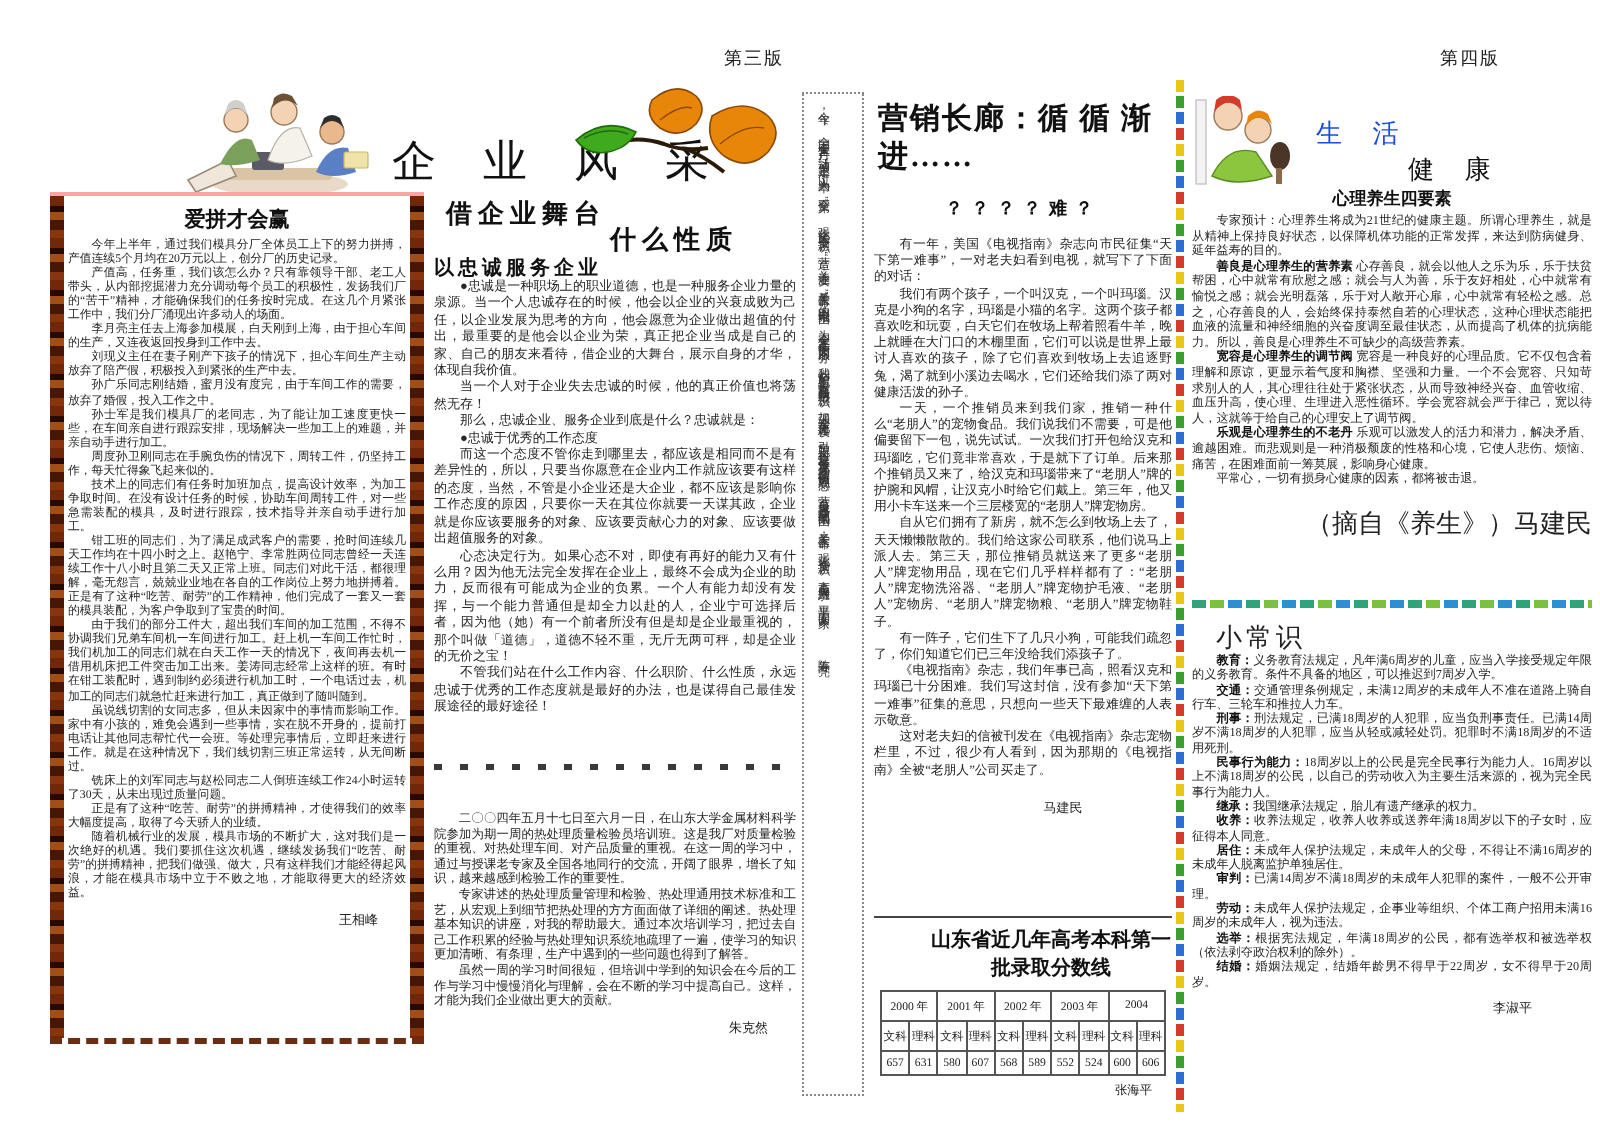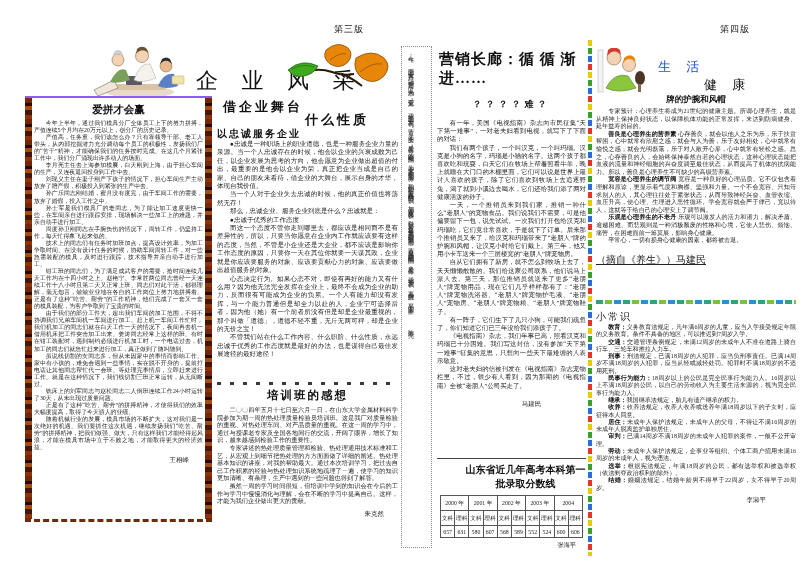--- a/index.html
+++ b/index.html
@@ -7,21 +7,21 @@
   body { font-family:"Liberation Serif","DejaVu Serif",serif; color:#1c1c1c; }
   #canvas { position:relative; width:800px; height:565px; background:#fff; overflow:hidden; }
 
   .pgmark { position:absolute; font-size:9px; letter-spacing:1px; color:#222; }
 
   
   .masthead-title { position:absolute; left:151px; top:66px; font-size:22px; letter-spacing:9px; color:#111; font-weight:500;margin-left:45px;}
 
   
   .pin-box { position:absolute; left:25px; top:96px; width:187px; height:426px;
-             border-top:2px solid #8b5cf6; border-bottom:3px dashed #6b2c12; overflow:hidden; }
+             border-top:2px solid #fca5a5; border-bottom:3px dashed #6b2c12; overflow:hidden; }
   .vine { position:absolute; top:0; width:7px; height:100%;
           background:repeating-linear-gradient(180deg,#742f13 0 5px,#30140a 5px 8px,#a0521f 8px 12px,#4c2010 12px 17px,#8a3b16 17px 21px);
           filter:contrast(1.1); }
   .vine.left { left:0; } .vine.right { right:0; }
   .pin-inner { position:absolute; left:9px; right:9px; top:2px; bottom:4px; overflow:hidden; }
   .pin-title { text-align:center; font-weight:bold; font-size:10.5px; padding:3px 0 3px 0; color:#111; }
   .pin-inner p { font-size:5.9px; line-height:7.05px; text-align:justify; text-indent:2em; color:#252525; }
   .sig { text-align:right; font-size:6.5px; padding:5px 14px 0 0; color:#222; }
 
   
@@ -65,37 +65,37 @@
                background:repeating-linear-gradient(90deg,#2fa37a 0 7px,#fff 7px 9px,#79c13e 9px 16px,#fff 16px 18px,#2b8fd4 18px 25px,#fff 25px 27px); }
 
   
   .health-col { position:absolute; left:596px; top:40px; width:200px; }
   .life-title { position:absolute; left:62px; top:18px; font-size:13px; letter-spacing:6px; color:#1d4ed8; }
   .health-title { position:absolute; left:108px; top:36px; font-size:13px; letter-spacing:6px; color:#111; }
   .health-sub { position:absolute; left:0; top:54px; width:100%; text-align:center; font-size:8.5px; font-weight:bold; color:#111; }
   .health-body { position:absolute; left:0; top:68px; width:100%; }
   .health-body p { font-size:6.1px; line-height:7.6px; text-align:justify; text-indent:2em; color:#252525; }
   .lead { font-weight:bold; color:#111; }
-  .cite-line { text-align:left; font-size:10px; padding-top:8px; color:#222;text-decoration:underline; }
+  .cite-line { text-align:right; font-size:13px; padding-top:8px; color:#222; }
 
   
   .tips-col { position:absolute; left:596px; top:310px; width:200px; }
-  .tips-label { font-size:10px; color:#222; letter-spacing:2px; }
+  .tips-label { font-size:13px; color:#222; letter-spacing:2px;margin-left:12px; }
   .tips-title { text-align:center; font-size:10px; font-weight:bold; color:#cc1111; letter-spacing:2px; padding:6px 0 6px 0; }
   .tips-col p { font-size:6.1px; line-height:7.3px; text-align:justify; text-indent:2em; color:#252525; }
   .tips-sig { text-align:right; font-size:6.5px; padding:4px 30px 0 0; color:#222; }
 
   svg { display:block; }
 </style>
 </head>
 <body>
 
 <div id="canvas">
 
-  <div class="pgmark" style="left:334px; top:23px;">第三版</div>
+  <div class="pgmark" style="left:362px; top:23px;">第三版</div>
   <div class="pgmark" style="left:720px; top:23px;text-align:right;">第四版</div>
 
   <div style="position:absolute; left:84px; top:46px;">
     <svg width="108" height="54" viewBox="0 0 108 54">
       <ellipse cx="56" cy="46" rx="34" ry="6" fill="#e8d9c8"></ellipse>
       <rect x="30" y="38" width="52" height="6" rx="2" fill="#d9c4a6"></rect>
       <polygon points="10,44 30,34 34,42 14,50" fill="#efe7da" stroke="#9a8a76" stroke-width="0.8"></polygon>
       <rect x="42" y="30" width="16" height="9" rx="1.5" fill="#5a5a66"></rect>
       <circle cx="34" cy="14" r="6" fill="#f3d3b3" stroke="#9a7a58" stroke-width="0.7"></circle>
       <path d="M28 12 q6 -8 12 0 l-2 -6 q-4 -4 -8 0 z" fill="#cfcfcf"></path>
@@ -155,21 +155,20 @@
     <div class="mid-body">
       <p>●忠诚是一种职场上的职业道德，也是一种服务企业力量的泉源。当一个人忠诚存在的时候，他会以企业的兴衰成败为己任，以企业发展为思考的方向，他会愿意为企业做出超值的付出，最重要的是他会以企业为荣，真正把企业当成是自己的家、自己的朋友来看待，借企业的大舞台，展示自身的才华，体现自我价值。</p>
       <p>当一个人对于企业失去忠诚的时候，他的真正价值也将荡然无存！</p>
       <p>那么，忠诚企业、服务企业到底是什么？忠诚就是：</p>
       <p>●忠诚于优秀的工作态度</p>
       <p>而这一个态度不管你走到哪里去，都应该是相同而不是有差异性的，所以，只要当你愿意在企业内工作就应该要有这样的态度，当然，不管是小企业还是大企业，都不应该是影响你工作态度的原因，只要你一天在其位你就要一天谋其政，企业就是你应该要服务的对象、应该要贡献心力的对象、应该要做出超值服务的对象。</p>
       <p>心态决定行为。如果心态不对，即使有再好的能力又有什么用？因为他无法完全发挥在企业上，最终不会成为企业的助力，反而很有可能成为企业的负累。一个人有能力却没有发挥，与一个能力普通但是却全力以赴的人，企业宁可选择后者，因为他（她）有一个前者所没有但是却是企业最重视的，那个叫做「道德」，道德不轻不重，无斤无两可秤，却是企业的无价之宝！</p>
       <p>不管我们站在什么工作内容、什么职阶、什么性质，永远忠诚于优秀的工作态度就是最好的办法，也是谋得自己最佳发展途径的最好途径！</p>
     </div>
     <div class="dot-divider"></div>
-    <div class="train-title">培训班的感想</div>
     <div class="train-body">
       <p>二〇〇四年五月十七日至六月一日，在山东大学金属材料科学院参加为期一周的热处理质量检验员培训班。这是我厂对质量检验的重视、对热处理车间、对产品质量的重视。在这一周的学习中，通过与授课老专家及全国各地同行的交流，开阔了眼界，增长了知识，越来越感到检验工作的重要性。</p>
       <p>专家讲述的热处理质量管理和检验、热处理通用技术标准和工艺，从宏观上到细节把热处理的方方面面做了详细的阐述。热处理基本知识的讲座，对我的帮助最大。通过本次培训学习，把过去自己工作积累的经验与热处理知识系统地疏理了一遍，使学习的知识更加清晰、有条理，生产中遇到的一些问题也得到了解答。</p>
       <p>虽然一周的学习时间很短，但培训中学到的知识会在今后的工作与学习中慢慢消化与理解，会在不断的学习中提高自己。这样，才能为我们企业做出更大的贡献。</p>
       <div class="sig">朱克然</div>
     </div>
   </div>
 
   <div class="safety-strip">
     <div class="vtext">今年，“全国安全生产月”活动主题是“以人为本，安全第一”。强化全民安全意识，营造“关注安全，关爱生命”的舆论氛围，为安全生产工作的大局服务。我们全厂职工要提高自我防范意识，加强安全文化建设，引导职工树立全社会重视人的生命价值的观念，营造自觉遵章守纪的氛围，关爱生命，强化安全意识，高高兴兴上班，平平安安回家！　　陈寿亮</div>
@@ -238,21 +237,21 @@
         <path d="M11 8 q7 -9 14 -1 l-1 -5 q-6 -5 -12 0z" fill="#d43b2b"></path>
         <circle cx="33" cy="17" r="6.5" fill="#f3d3b3" stroke="#9a7a58" stroke-width="0.7"></circle>
         <path d="M27 15 q6 -8 13 -1 l-2 -5 q-5 -4 -10 1z" fill="#e8860a"></path>
         <path d="M10 40 q8 -16 22 -12 l8 12 q-18 6 -30 0z" fill="#8cc63f" stroke="#5a8a20" stroke-width="0.7"></path>
         <ellipse cx="44" cy="30" rx="5" ry="7" fill="#4a3526"></ellipse>
         <rect x="42" y="36" width="3" height="8" fill="#8a6a4a"></rect>
       </svg>
     </div>
     <div class="life-title">生 活</div>
     <div class="health-title">健 康</div>
-    <div class="health-sub">牌的护腕和风帽</div>
+    <div class="health-sub">心理养生四要素</div>
     <div class="health-body">
       <p><span class="lead"></span><span>专家预计：心理养生将成为21世纪的健康主题。所谓心理养生，就是从精神上保持良好状态，以保障机体功能的正常发挥，来达到防病健身、延年益寿的目的。</span></p>
       <p><span class="lead">善良是心理养生的营养素</span> <span>心存善良，就会以他人之乐为乐，乐于扶贫帮困，心中就常有欣慰之感；就会与人为善，乐于友好相处，心中就常有愉悦之感；就会光明磊落，乐于对人敞开心扉，心中就常有轻松之感。总之，心存善良的人，会始终保持泰然自若的心理状态，这种心理状态能把血液的流量和神经细胞的兴奋度调至最佳状态，从而提高了机体的抗病能力。所以，善良是心理养生不可缺少的高级营养素。</span></p>
       <p><span class="lead">宽容是心理养生的调节阀</span> <span>宽容是一种良好的心理品质。它不仅包含着理解和原谅，更显示着气度和胸襟、坚强和力量。一个不会宽容、只知苛求别人的人，其心理往往处于紧张状态，从而导致神经兴奋、血管收缩、血压升高，使心理、生理进入恶性循环。学会宽容就会严于律己，宽以待人，这就等于给自己的心理安上了调节阀。</span></p>
       <p><span class="lead">乐观是心理养生的不老丹</span> <span>乐观可以激发人的活力和潜力，解决矛盾、逾越困难。而悲观则是一种消极颓废的性格和心境，它使人悲伤、烦恼、痛苦，在困难面前一筹莫展，影响身心健康。</span></p>
       <p><span class="lead"></span><span>平常心，一切有损身心健康的因素，都将被击退。</span></p>
       <div class="cite-line">（摘自《养生》）马建民</div>
     </div>
   </div>
 

